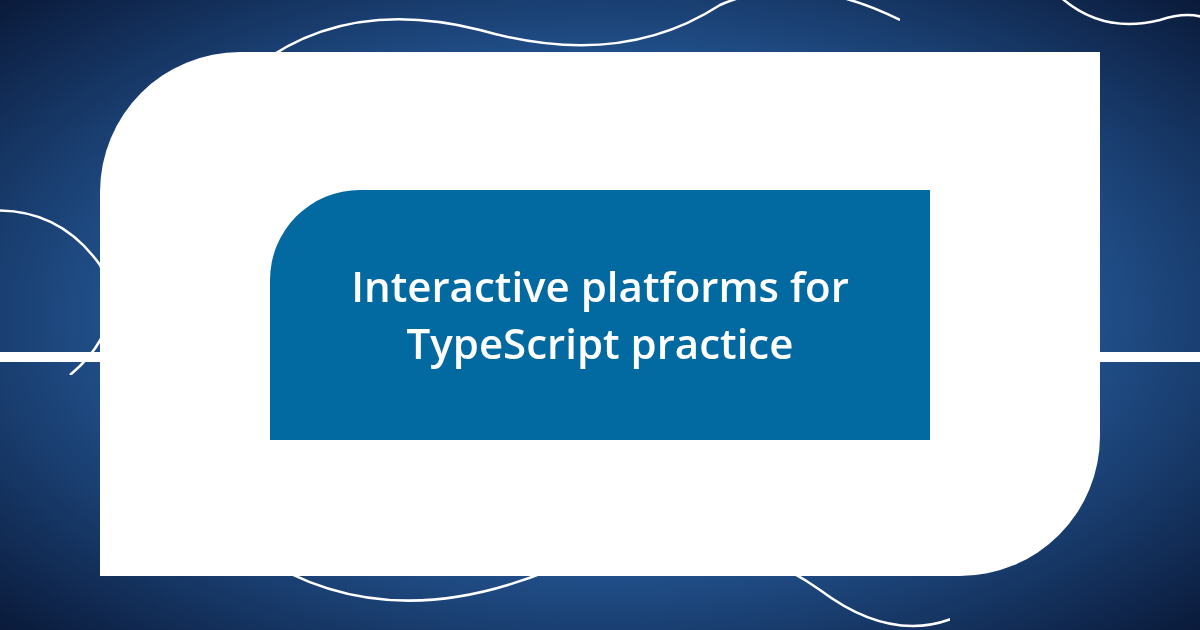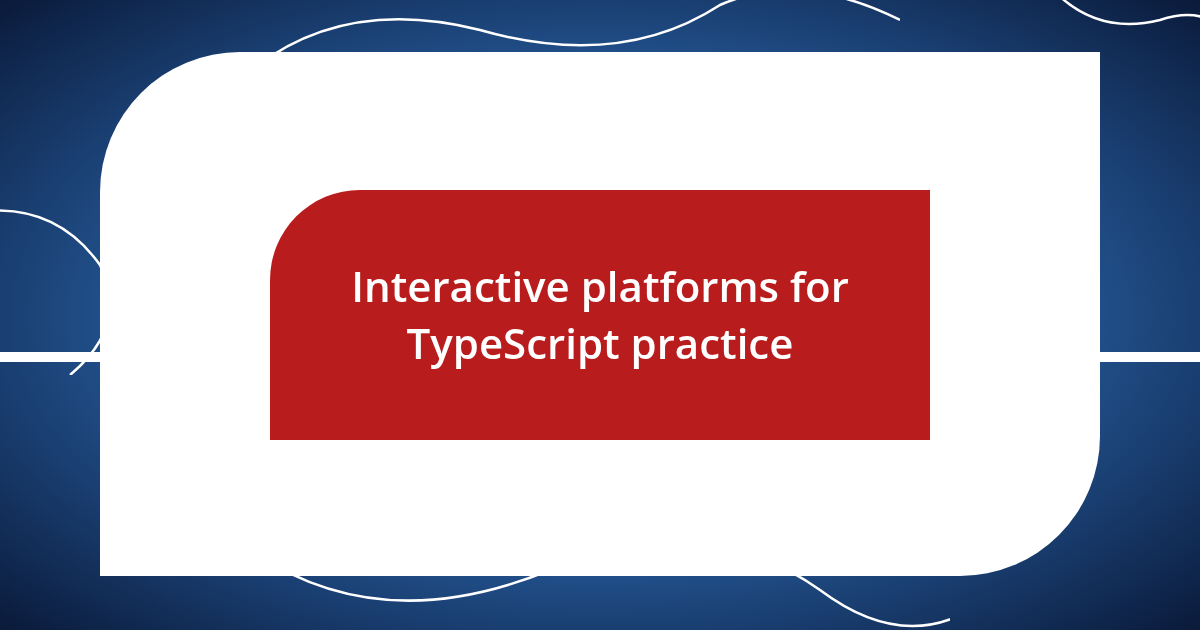--- a/index.html
+++ b/index.html
@@ -36,21 +36,21 @@
       background: #ffffff;
       border-top-left-radius: 140px;
       border-bottom-right-radius: 140px;
     }
     .inner-shape {
       position: absolute;
       top: 190px;
       left: 270px;
       width: 660px;
       height: 250px;
-      background: #b91c1c;
+      background: #0369a1;
       border-top-left-radius: 90px;
       display: flex;
       align-items: center;
       justify-content: center;
       padding: 0 50px;
     }
     .title {
       color: #ffffff;
       font-size: 42px;
       font-weight: 600;

